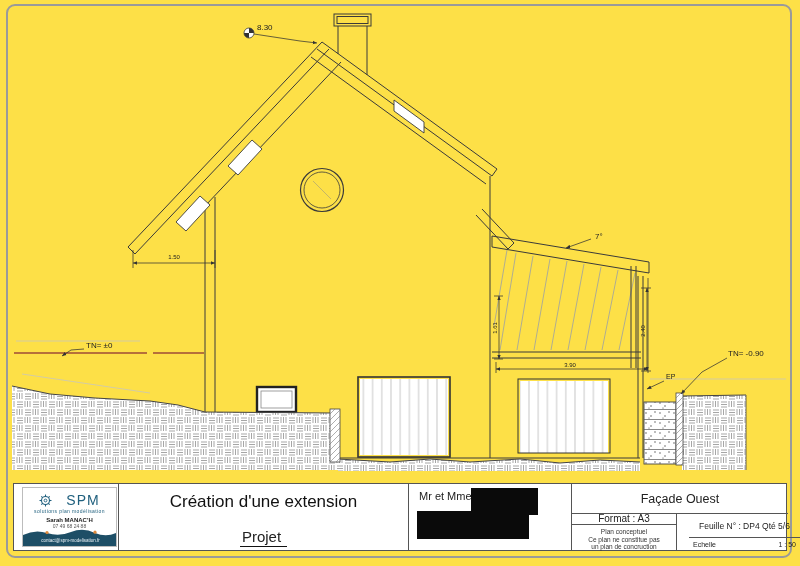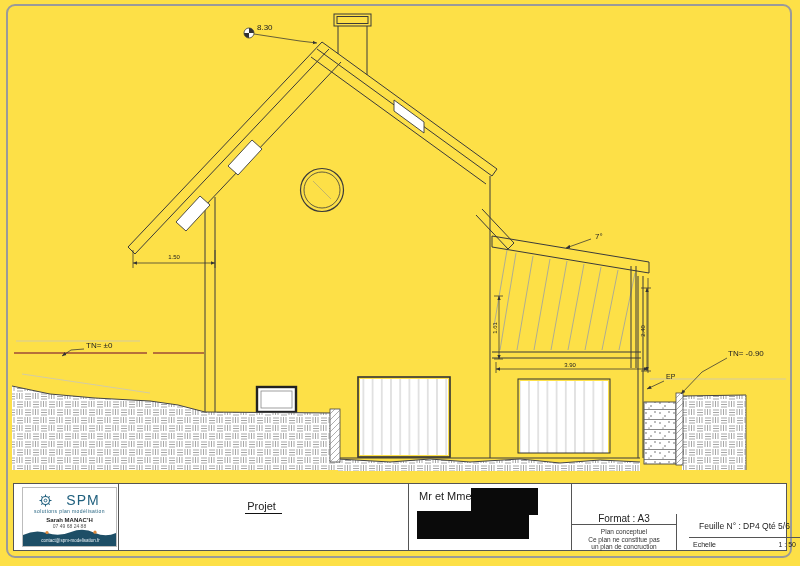--- a/index.html
+++ b/index.html
@@ -15,21 +15,21 @@
   .tb { position:absolute; left:13px; top:483px; width:774px; height:68px;
         border:1px solid #555; background:#fff; }
   .tb .cell { position:absolute; border-color:#555; }
   .cell-logo   { left:0; top:0; width:105px; height:66px; border-right:1px solid #555; }
   .cell-title  { left:105px; top:0; width:290px; height:66px; border-right:1px solid #555;
                  text-align:center; }
   .cell-client { left:395px; top:0; width:163px; height:66px; border-right:1px solid #555; }
   .cell-right  { left:558px; top:0; width:216px; height:66px; }
 
   .project-title { margin-top:8px; font-size:17px; color:#111; }
-  .project-subtitle { margin-top:16px; font-size:11px; display:inline-block;
+  .project-subtitle { margin-top:16px; font-size:15px; display:inline-block;
                       border-bottom:1px solid #111; padding:0 6px 1px 2px; }
 
   .client-label { position:absolute; left:10px; top:6px; font-size:11px; }
   .redact-a { position:absolute; left:62px; top:4px;  width:67px;  height:27px; background:#0a0a0a; }
   .redact-b { position:absolute; left:8px;  top:27px; width:112px; height:28px; background:#0a0a0a; }
 
   .fr-header { position:absolute; left:0; top:0; width:216px; height:30px;
                border-bottom:1px solid #555; display:flex; align-items:center; justify-content:center;
                font-size:12.5px; }
   .fr-left   { position:absolute; left:0; top:30px; width:105px; height:36px; border-right:1px solid #555; }
@@ -276,30 +276,32 @@
         <svg class="logo-wave" viewBox="0 0 95 20">
           <path d="M0,9 Q12,3 24,7 Q36,11 48,6 Q60,1 72,7 Q84,12 95,6 L95,20 L0,20 Z" fill="#1d4e66"></path>
           <circle cx="24" cy="6.5" r="1.6" fill="#e08a3c"></circle>
           <circle cx="72" cy="6.2" r="1.6" fill="#e08a3c"></circle>
         </svg>
         <div class="logo-email">contact@spm-modelisation.fr</div>
       </div>
     </div>
 
     <div class="cell cell-title">
+      <div class="project-title">Création d'une extension</div>
       <div><span class="project-subtitle">Projet</span></div>
     </div>
 
     <div class="cell cell-client">
       <span class="client-label">Mr et Mme</span>
       <div class="redact-a"></div>
       <div class="redact-b"></div>
     </div>
 
     <div class="cell cell-right">
+      <div class="fr-header">Façade Ouest</div>
       <div class="fr-left">
         <div class="format-row">Format : A3</div>
         <div class="disclaimer">
           <div>Plan conceptuel</div>
           <div>Ce plan ne constitue pas</div>
           <div>un plan de concruction</div>
         </div>
       </div>
       <div class="fr-right">
         <div class="sheet-row">Feuille N° : DP4 Qté 5/6</div>

